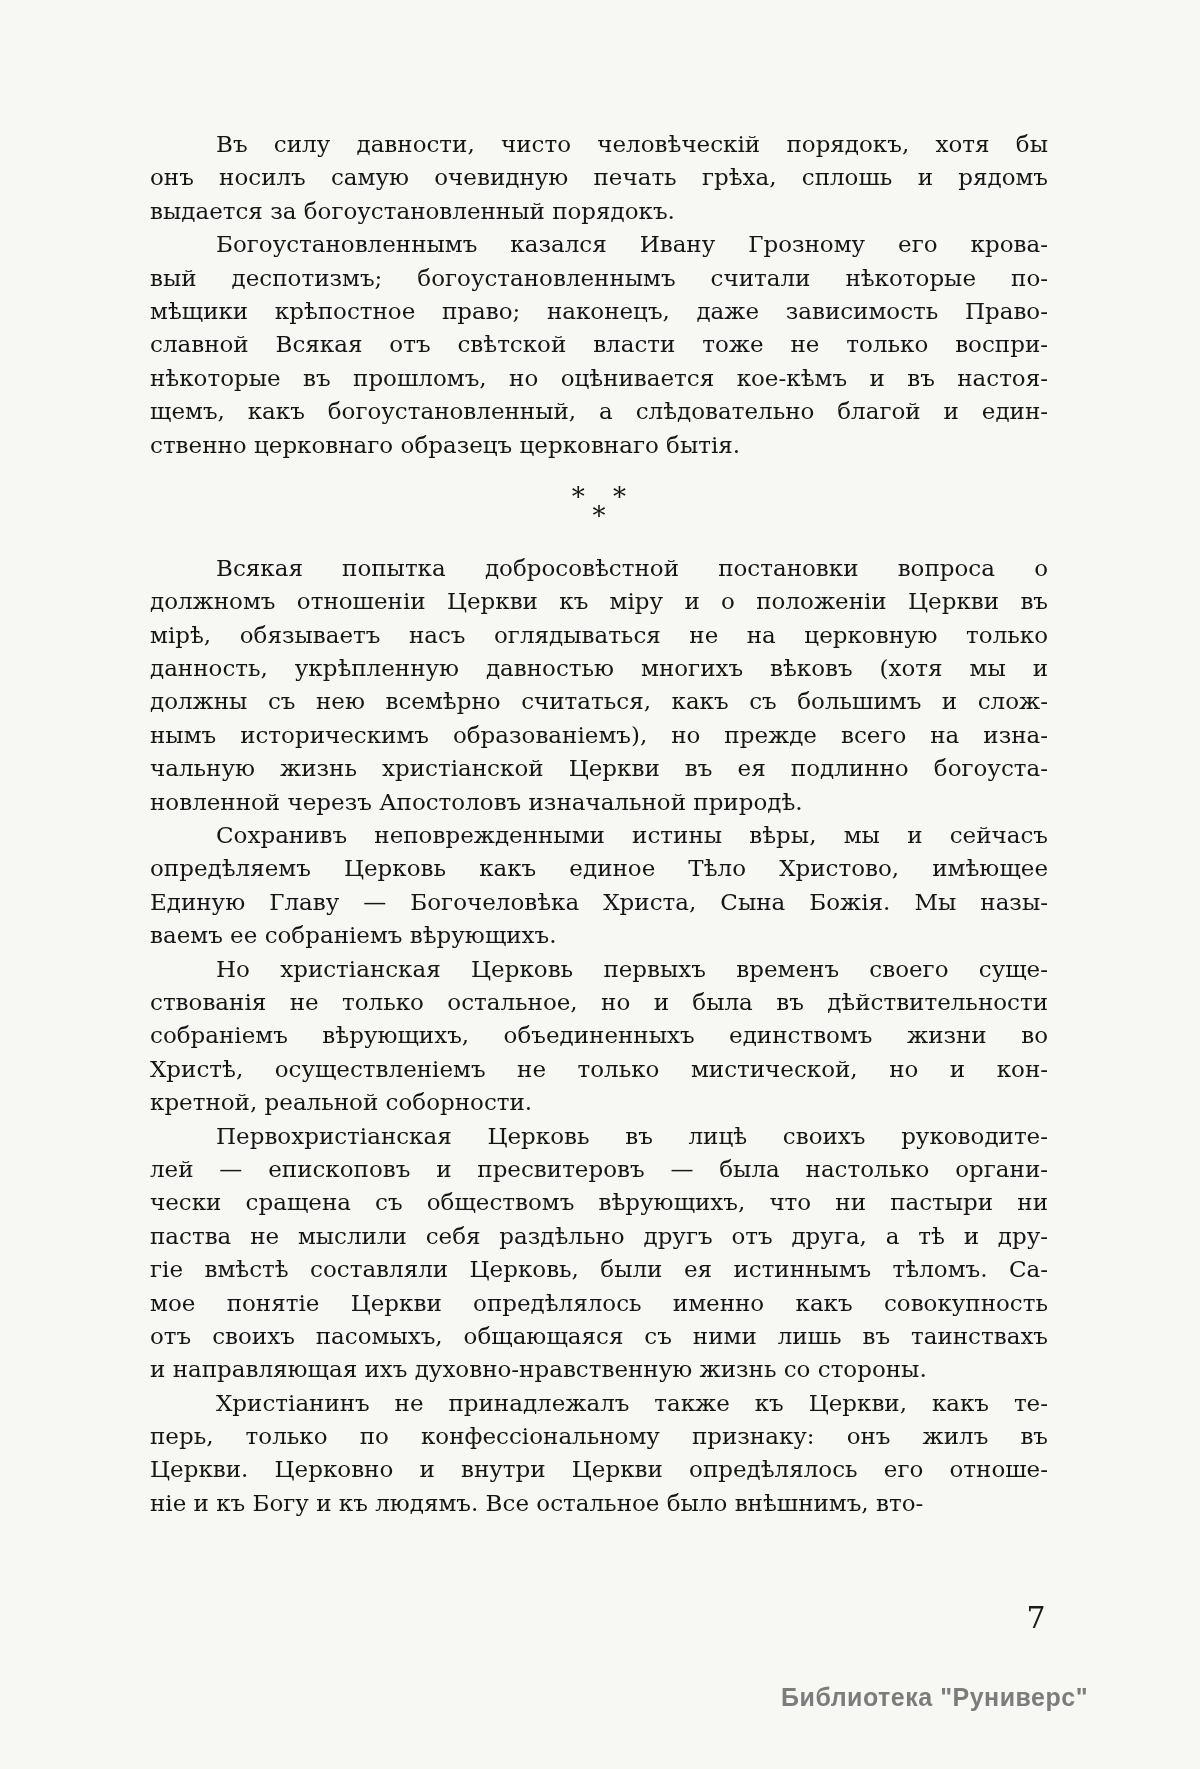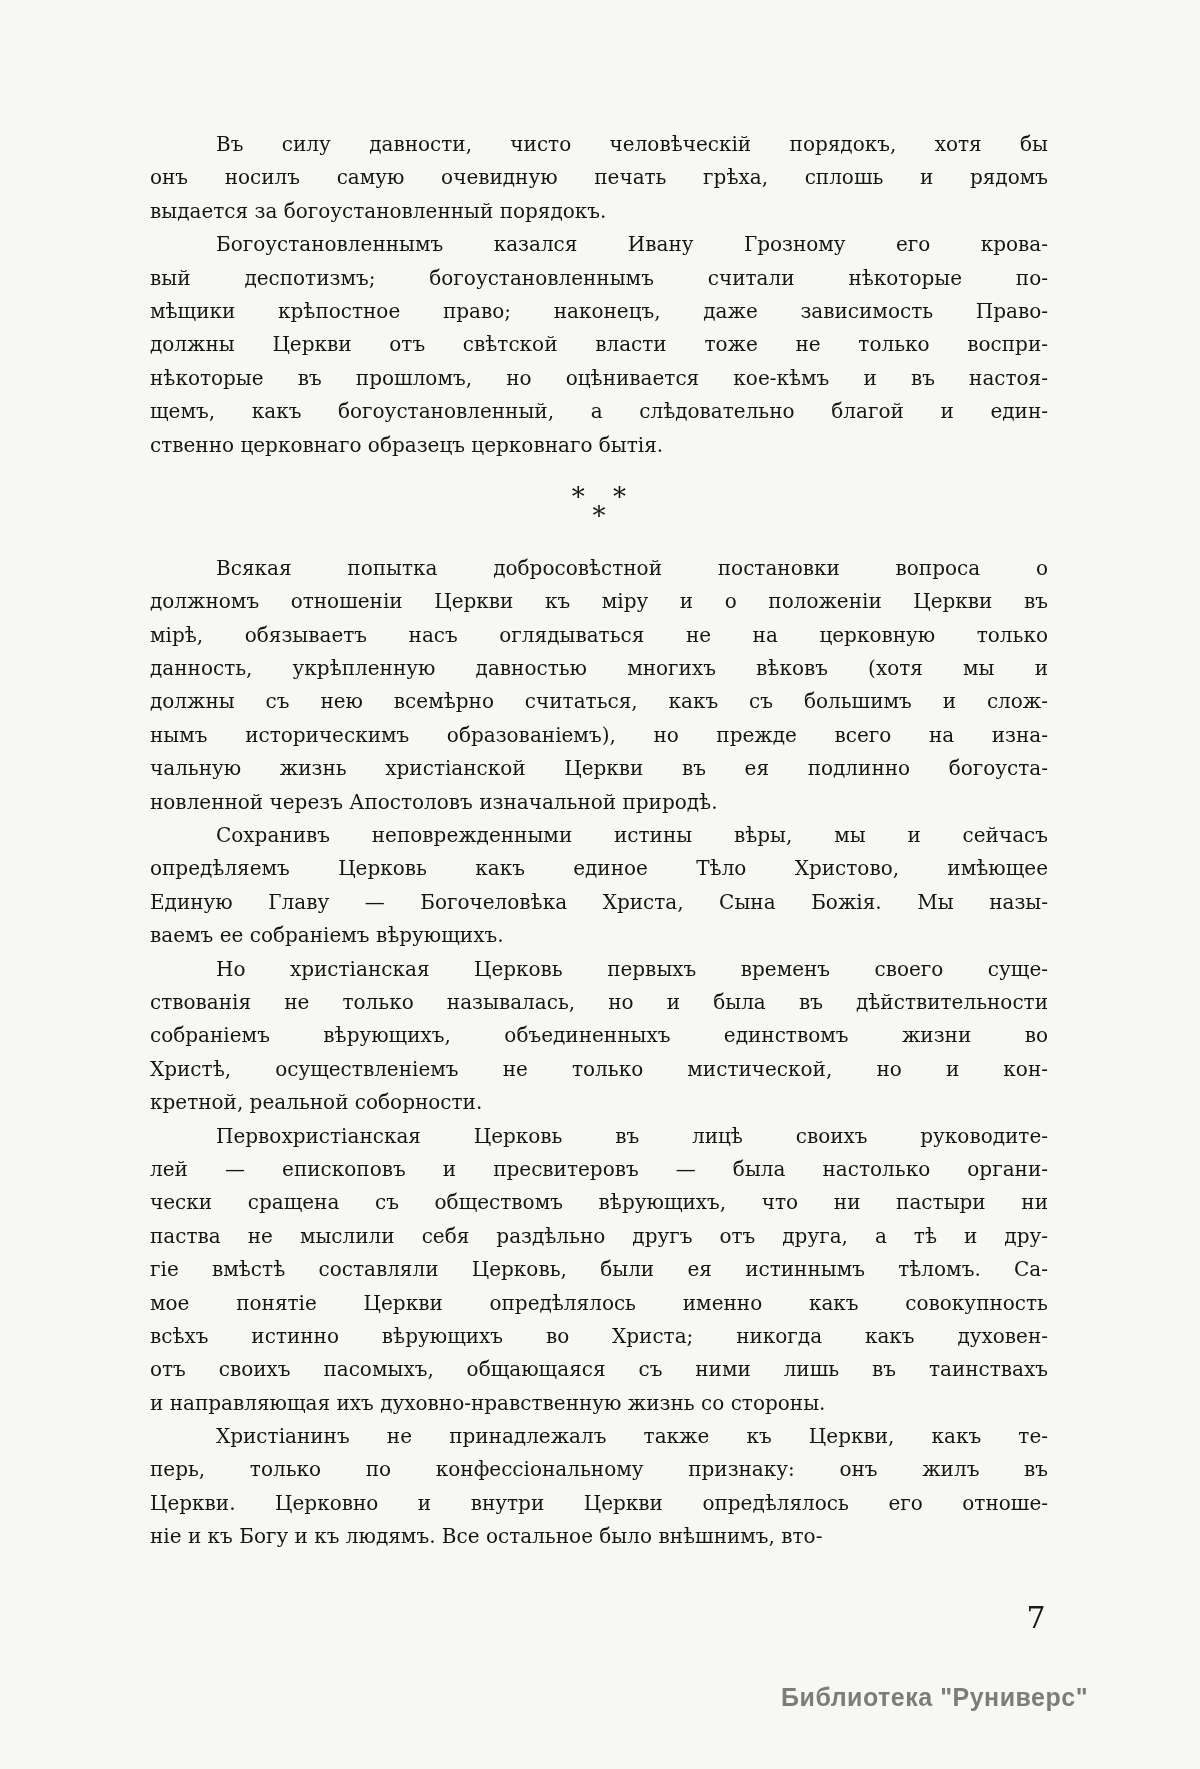--- a/index.html
+++ b/index.html
@@ -25,21 +25,21 @@
     top: 128px;
     width: 898px;
   }
   .para {
     margin: 0;
     padding: 0;
   }
   .line {
     height: 33.4px;
     line-height: 33.4px;
-    font-size: 20px;
+    font-size: 23px;
     text-align: justify;
     text-align-last: justify;
     white-space: normal;
     overflow: visible;
   }
   .line.last {
     text-align-last: left;
   }
   .line.indent {
     text-indent: 66px;
@@ -93,21 +93,21 @@
   <div class="text-column">
       <div class="para">
         <div class="line indent"><span>Въ силу давности, чисто человѣческій порядокъ, хотя бы</span></div>
         <div class="line"><span>онъ носилъ самую очевидную печать грѣха, сплошь и рядомъ</span></div>
         <div class="line last"><span>выдается за богоустановленный порядокъ.</span></div>
       </div>
       <div class="para">
         <div class="line indent"><span>Богоустановленнымъ казался Ивану Грозному его крова-</span></div>
         <div class="line"><span>вый деспотизмъ; богоустановленнымъ считали нѣкоторые по-</span></div>
         <div class="line"><span>мѣщики крѣпостное право; наконецъ, даже зависимость Право-</span></div>
-        <div class="line"><span>должны Церкви отъ свѣтской власти тоже не только воспри-</span></div>
+        <div class="line"><span>славной Всякая отъ свѣтской власти тоже не только воспри-</span></div>
         <div class="line"><span>нѣкоторые въ прошломъ, но оцѣнивается кое-кѣмъ и въ настоя-</span></div>
         <div class="line"><span>щемъ, какъ богоустановленный, а слѣдовательно благой и един-</span></div>
         <div class="line last"><span>ственно церковнаго образецъ церковнаго бытія.</span></div>
       </div>
       <div class="separator-block">
         <div class="sep-row1">* *</div>
         <div class="sep-row2">*</div>
       </div>
       <div class="para">
         <div class="line indent"><span>Всякая попытка добросовѣстной постановки вопроса о</span></div>
@@ -120,33 +120,32 @@
         <div class="line last"><span class="b">новленной черезъ Апостоловъ изначальной природѣ.</span></div>
       </div>
       <div class="para">
         <div class="line indent"><span>Сохранивъ неповрежденными истины вѣры, мы и сейчасъ</span></div>
         <div class="line"><span>опредѣляемъ Церковь какъ единое Тѣло Христово, имѣющее</span></div>
         <div class="line"><span>Единую Главу — Богочеловѣка Христа, Сына Божія. Мы </span><span class="b">назы-</span></div>
         <div class="line last"><span class="b">ваемъ</span><span> ее собраніемъ вѣрующихъ.</span></div>
       </div>
       <div class="para">
         <div class="line indent"><span>Но христіанская Церковь первыхъ временъ своего суще-</span></div>
-        <div class="line"><span>ствованія не только </span><span class="b">называлась,</span><span> но и </span><span class="b">была въ дѣйствительности</span></div>
+        <div class="line"><span>ствованія не только </span><span class="b">остальное,</span><span> но и </span><span class="b">была въ дѣйствительности</span></div>
         <div class="line"><span>собраніемъ вѣрующихъ, объединенныхъ единствомъ жизни во</span></div>
         <div class="line"><span>Христѣ, осуществленіемъ не только мистической, но и кон-</span></div>
         <div class="line last"><span>кретной, реальной соборности.</span></div>
       </div>
       <div class="para">
         <div class="line indent"><span>Первохристіанская Церковь въ лицѣ своихъ руководите-</span></div>
         <div class="line"><span>лей — епископовъ и пресвитеровъ — была настолько органи-</span></div>
         <div class="line"><span>чески сращена съ обществомъ вѣрующихъ, что ни пастыри ни</span></div>
         <div class="line"><span>паства не мыслили себя раздѣльно другъ отъ друга, а тѣ и дру-</span></div>
         <div class="line"><span>гіе </span><span class="b">вмѣстѣ составляли Церковь,</span><span> были ея истиннымъ тѣломъ. Са-</span></div>
         <div class="line"><span>мое понятіе Церкви опредѣлялось именно какъ совокупность</span></div>
-        <div class="line"><span>всѣхъ истинно вѣрующихъ во Христа; никогда какъ духовен-</span></div>
         <div class="line"><span>отъ своихъ пасомыхъ, общающаяся съ ними лишь въ таинствахъ</span></div>
         <div class="line last"><span>и направляющая ихъ духовно-нравственную жизнь со стороны.</span></div>
       </div>
       <div class="para">
         <div class="line indent"><span>Христіанинъ не принадлежалъ также къ Церкви, какъ те-</span></div>
         <div class="line"><span>перь, только по конфессіональному признаку: </span><span class="b">онъ жилъ въ</span></div>
         <div class="line"><span class="b">Церкви.</span><span> Церковно и внутри Церкви опредѣлялось его отноше-</span></div>
         <div class="line last"><span>ніе и къ Богу и къ людямъ. Все остальное было внѣшнимъ, вто-</span></div>
       </div>
     </div>

